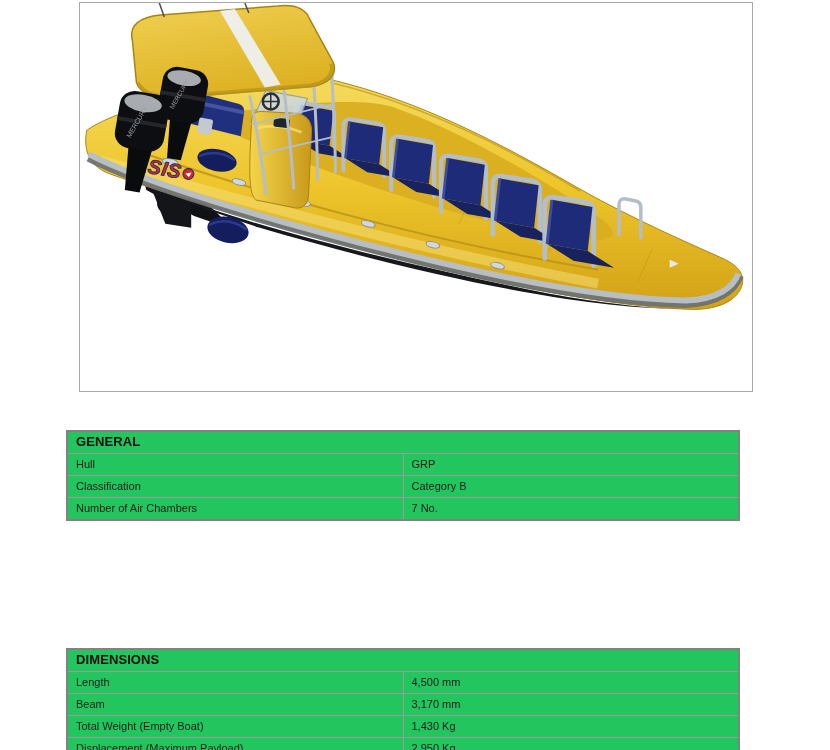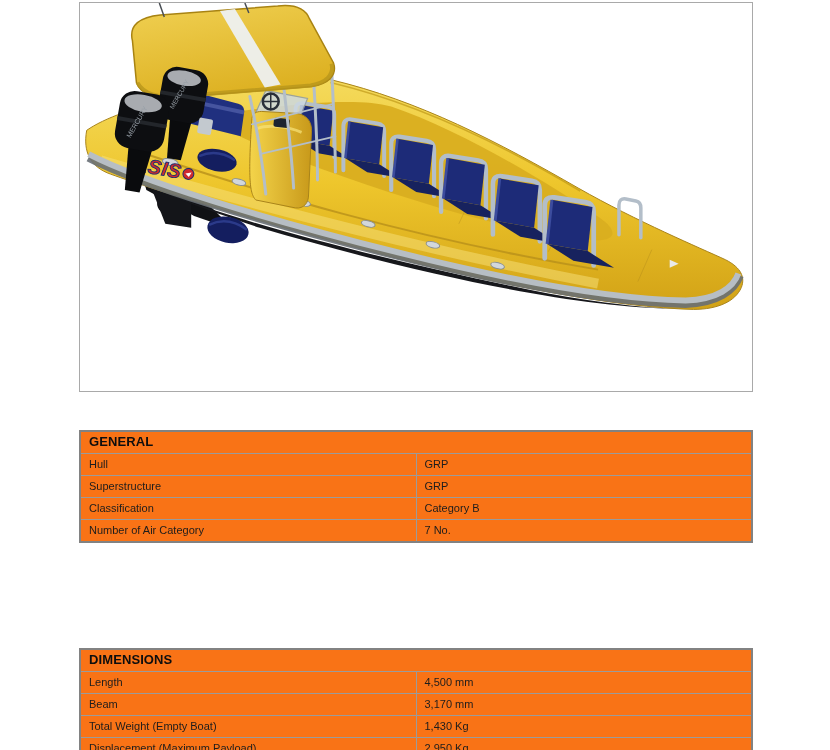--- a/index.html
+++ b/index.html
@@ -10,22 +10,22 @@
   }
   
   .figure-box{
     position:absolute;left:79px;top:2px;width:674px;height:390px;
     box-sizing:border-box;border:1px solid #a9a9a9;background:#ffffff;
   }
   .figure-box svg{display:block;width:100%;height:100%;}
 
   
   .spec-table{
-    position:absolute;left:79px;width:674px;
-    border-collapse:collapse;table-layout:fixed;background:#f97316;
+    position:absolute;left:66px;width:674px;
+    border-collapse:collapse;table-layout:fixed;background:#22c55e;
     border:2px solid #828282;
   }
   .spec-table td{
     border:1px solid #9b9b9b;
     font-size:11px;color:#1d1d1d;
     padding:2px 8px;height:17px;line-height:1.25;
     white-space:nowrap;overflow:hidden;
   }
   .spec-table tr.hdr td{
     font-weight:700;font-size:13px;color:#0e0e0e;letter-spacing:.1px;
@@ -217,29 +217,25 @@
     </colgroup>
   <tbody>
       <tr class="hdr">
     <td colspan="2">GENERAL</td>
   </tr>
   <tr>
     <td>Hull</td>
     <td>GRP</td>
   </tr>
   <tr>
-    <td>Superstructure</td>
-    <td>GRP</td>
-  </tr>
-  <tr>
     <td>Classification</td>
     <td>Category B</td>
   </tr>
   <tr>
-    <td>Number of Air Category</td>
+    <td>Number of Air Chambers</td>
     <td>7 No.</td>
   </tr>
 </tbody>
   </table>
 
 <table class="spec-table" id="dimensions-table">
   <colgroup>
       <col style="width:50%">
       <col style="width:50%">
     </colgroup>

